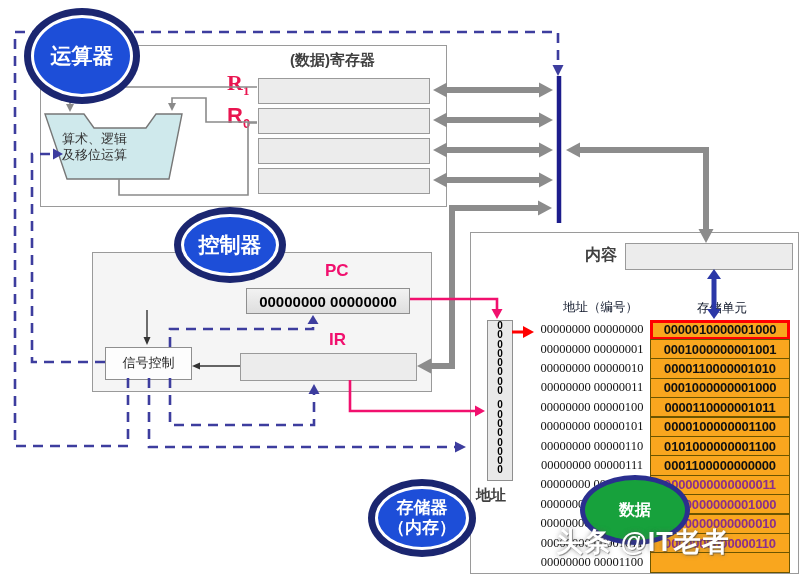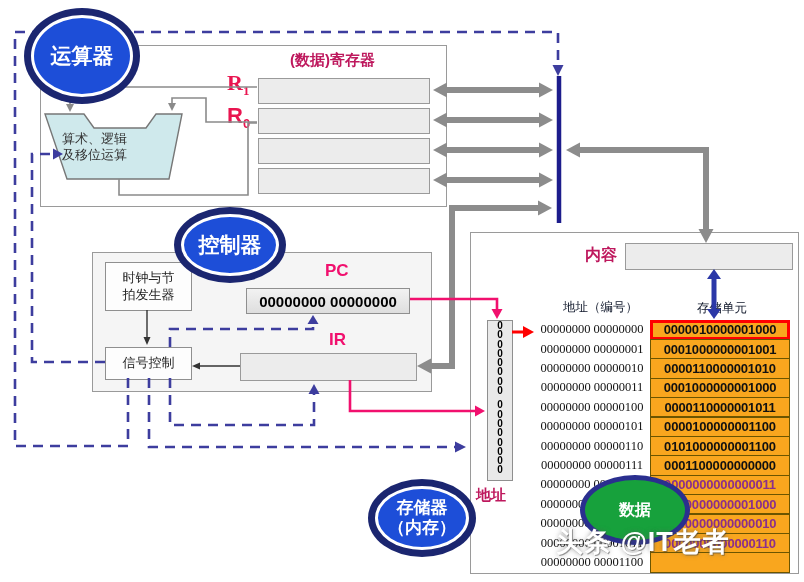--- a/index.html
+++ b/index.html
@@ -6,21 +6,21 @@
   #stage{position:relative;width:804px;height:582px;background:#fff;overflow:hidden;
          font-family:"Liberation Sans","DejaVu Sans",sans-serif;}
   .abs{position:absolute;}
   .panel{border:1.6px solid #9a9a9a;background:#fff;}
   .panel.ctrl{background:#f5f5f5;}
   .regbox{background:#ececec;border:1px solid #9a9a9a;}
   .valbox{background:linear-gradient(#f2f2f2,#dedede);border:1px solid #8f8f8f;}
   .smallbox{background:#fdfdfd;border:1px solid #8f8f8f;color:#222;
             display:flex;flex-direction:column;align-items:center;justify-content:center;
             font-size:13px;line-height:1.25;}
-  .redlbl{color:#be185d;font-weight:bold;}
+  .redlbl{color:#404040;font-weight:bold;}
   .pinklbl{color:#f1106e;font-weight:bold;}
   .crimlbl{color:#e91550;font-weight:bold;font-size:22px;}
   .crimlbl sub{font-size:13px;}
   .navy-ellipse{background:#1d4ed8;border:3.5px solid #ffffff;border-radius:50%;
                 box-shadow:0 0 0 7px #1b2670;color:#fff;font-weight:bold;
                 display:flex;flex-direction:column;align-items:center;justify-content:center;
                 text-align:center;z-index:30;}
   .green-ellipse{background:#17a13c;border:5px solid #2a2f8f;border-radius:50%;color:#fff;
                  font-weight:bold;display:flex;flex-direction:column;align-items:center;
                  justify-content:center;text-align:center;line-height:1.15;z-index:30;}
@@ -51,24 +51,20 @@
   <div class="abs z1 redlbl" style="left:290px;top:51px;font-size:15px;">(数据)寄存器</div>
 
   <div class="abs regbox z1" style="left:258px;top:78px;width:170px;height:24px;"></div>
   <div class="abs regbox z1" style="left:258px;top:108px;width:170px;height:24px;"></div>
   <div class="abs regbox z1" style="left:258px;top:138px;width:170px;height:24px;"></div>
   <div class="abs regbox z1" style="left:258px;top:168px;width:170px;height:24px;"></div>
   <div class="abs z1 crimlbl" style="left:227px;top:70px;font-family:Liberation Serif, serif;"><span>R</span><sub>1</sub></div>
   <div class="abs z1 crimlbl" style="left:227px;top:103px;"><span>R</span><sub>0</sub></div>
 
   <div class="abs panel ctrl z1" style="left:92px;top:252px;width:338px;height:138px;"></div>
-  <div class="abs smallbox z1" style="left:105px;top:262px;width:85px;height:47px;">
-    <span>时钟与节</span>
-    <span>拍发生器</span>
-  </div>
   <div class="abs smallbox z1" style="left:105px;top:347px;width:85px;height:31px;">
     <span>信号控制</span>
   </div>
   <div class="abs z1 pinklbl" style="left:325px;top:261px;font-size:17px;">PC</div>
   <div class="abs valbox z1 mrow" style="left:246px;top:288px;width:164px;height:26px;font-weight:bold;font-size:15px;">00000000 00000000</div>
   <div class="abs z1 pinklbl" style="left:329px;top:330px;font-size:17px;">IR</div>
   <div class="abs regbox z1" style="left:240px;top:353px;width:175px;height:26px;"></div>
 
   <div class="abs panel z1" style="left:470px;top:232px;width:327px;height:340px;"></div>
   <div class="abs z1 redlbl" style="left:585px;top:245px;font-size:16px;">内容</div>

